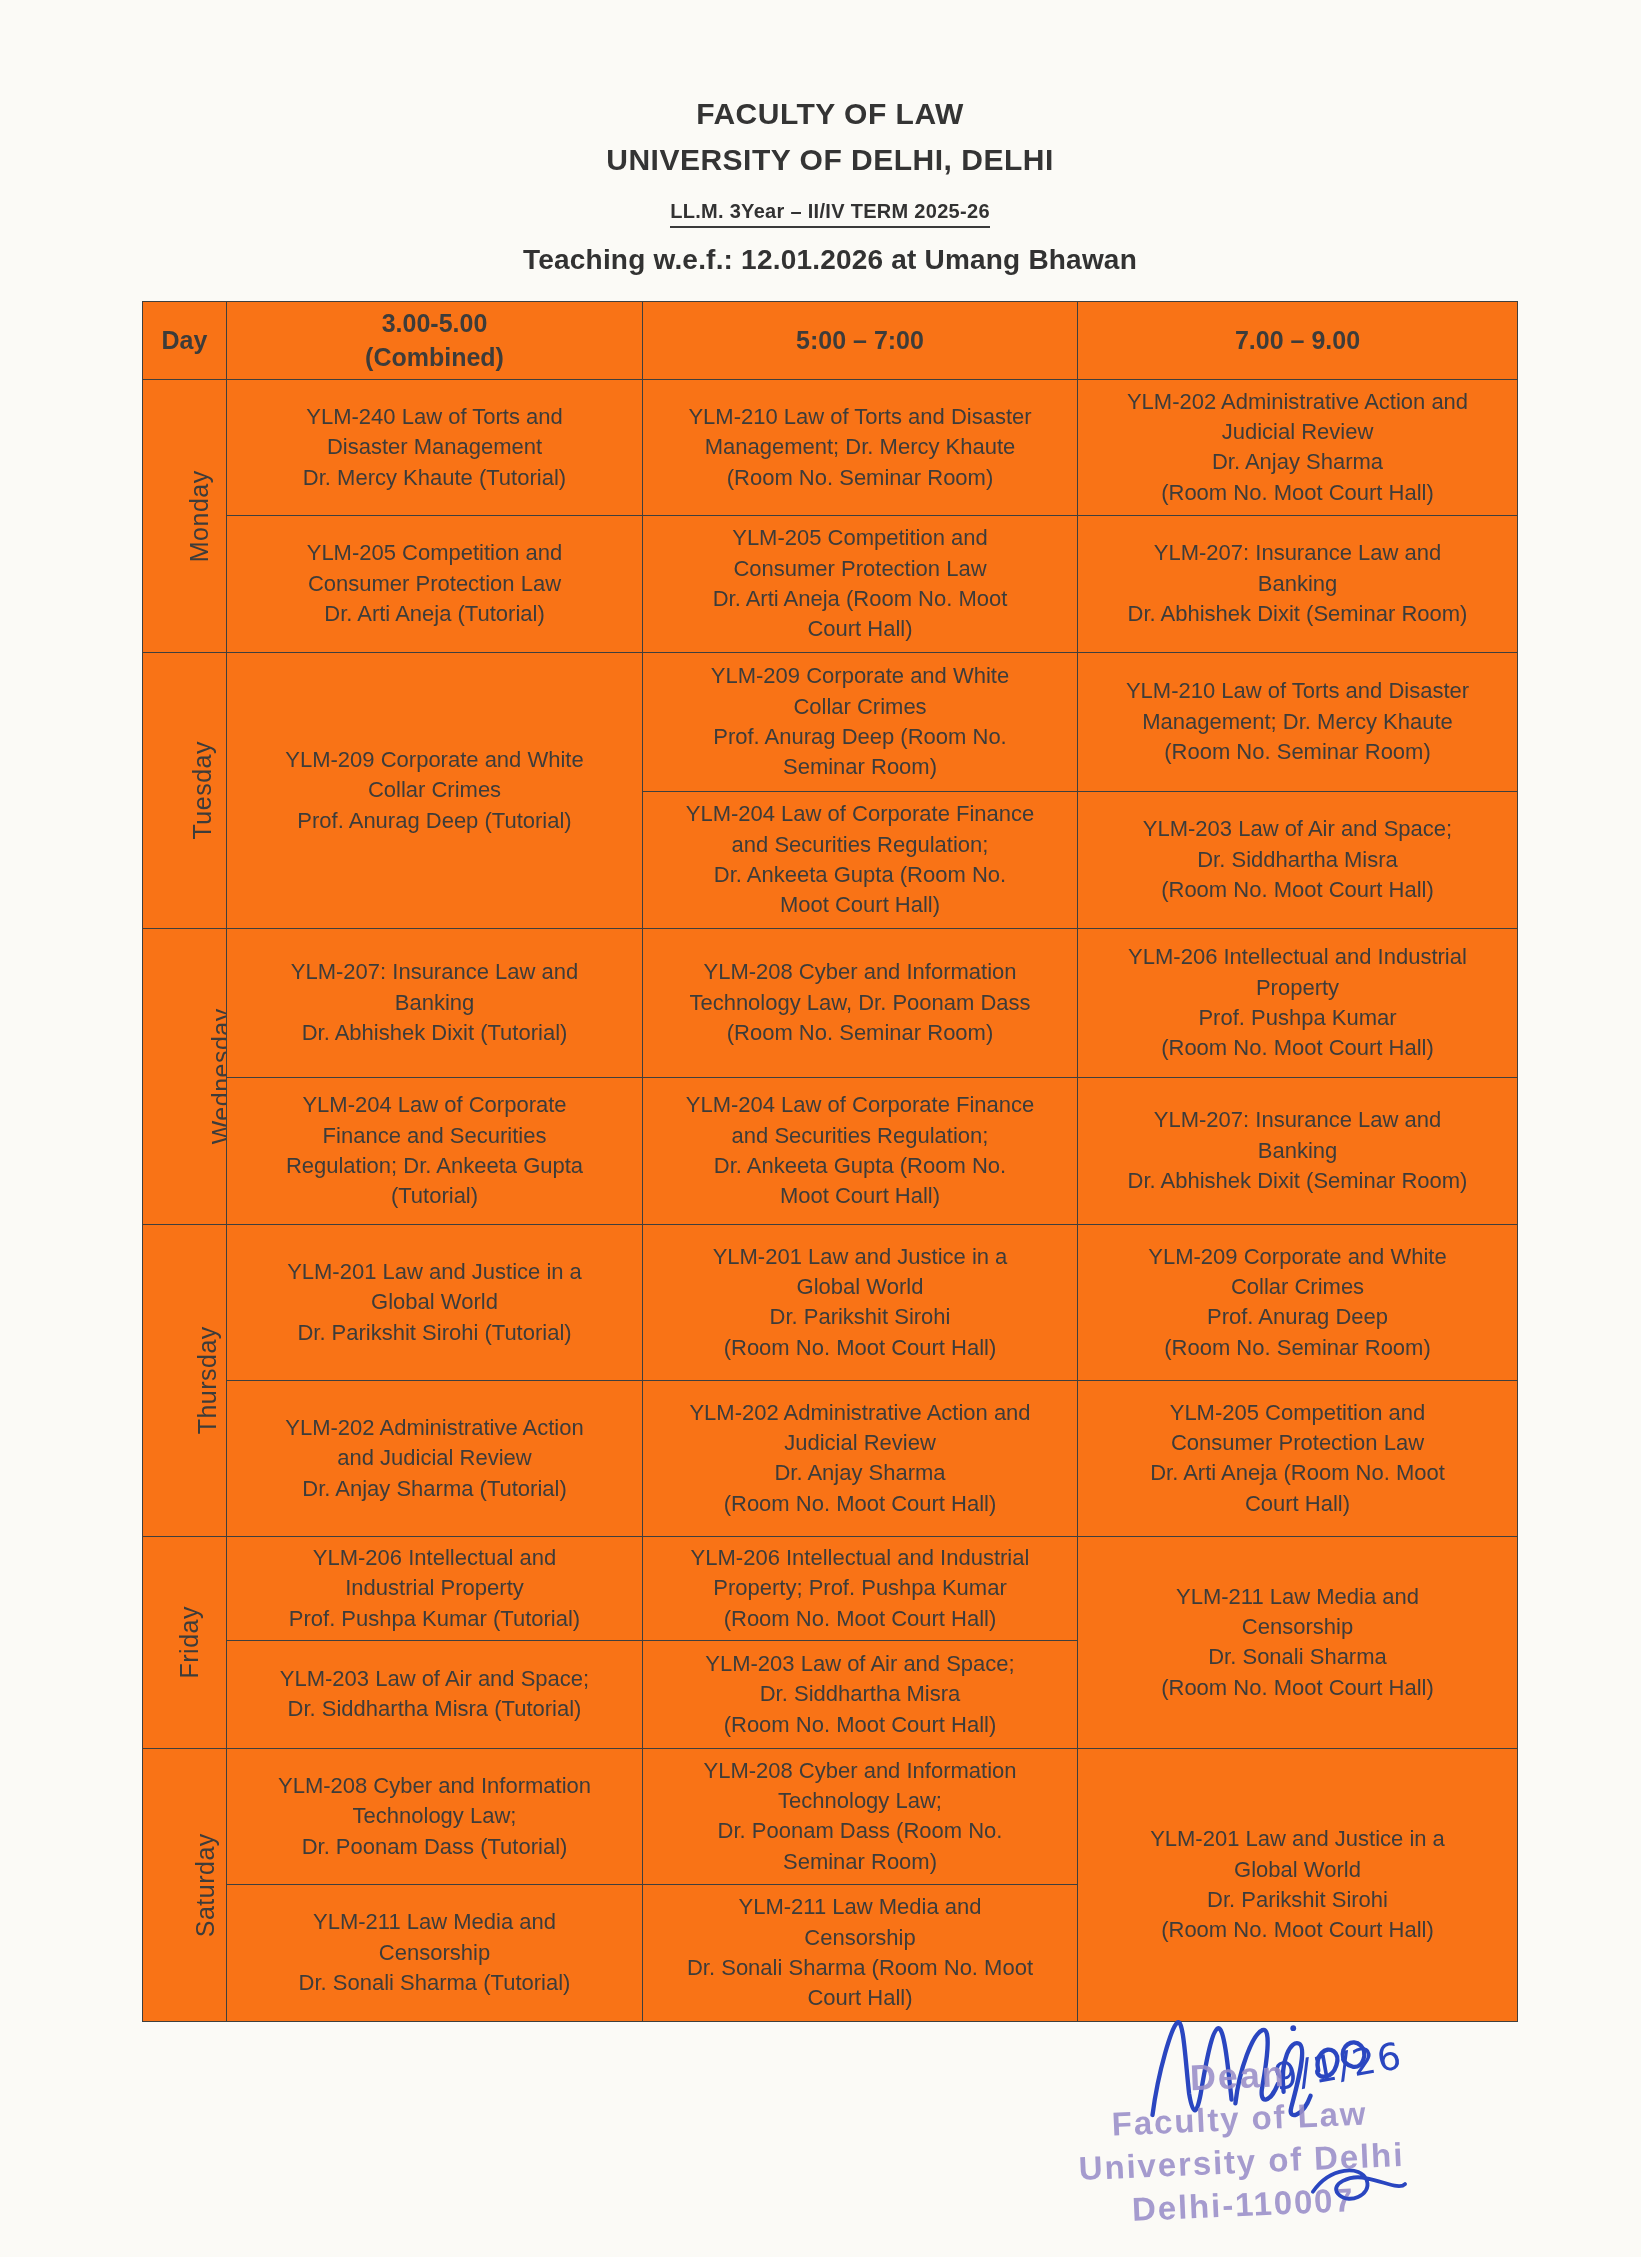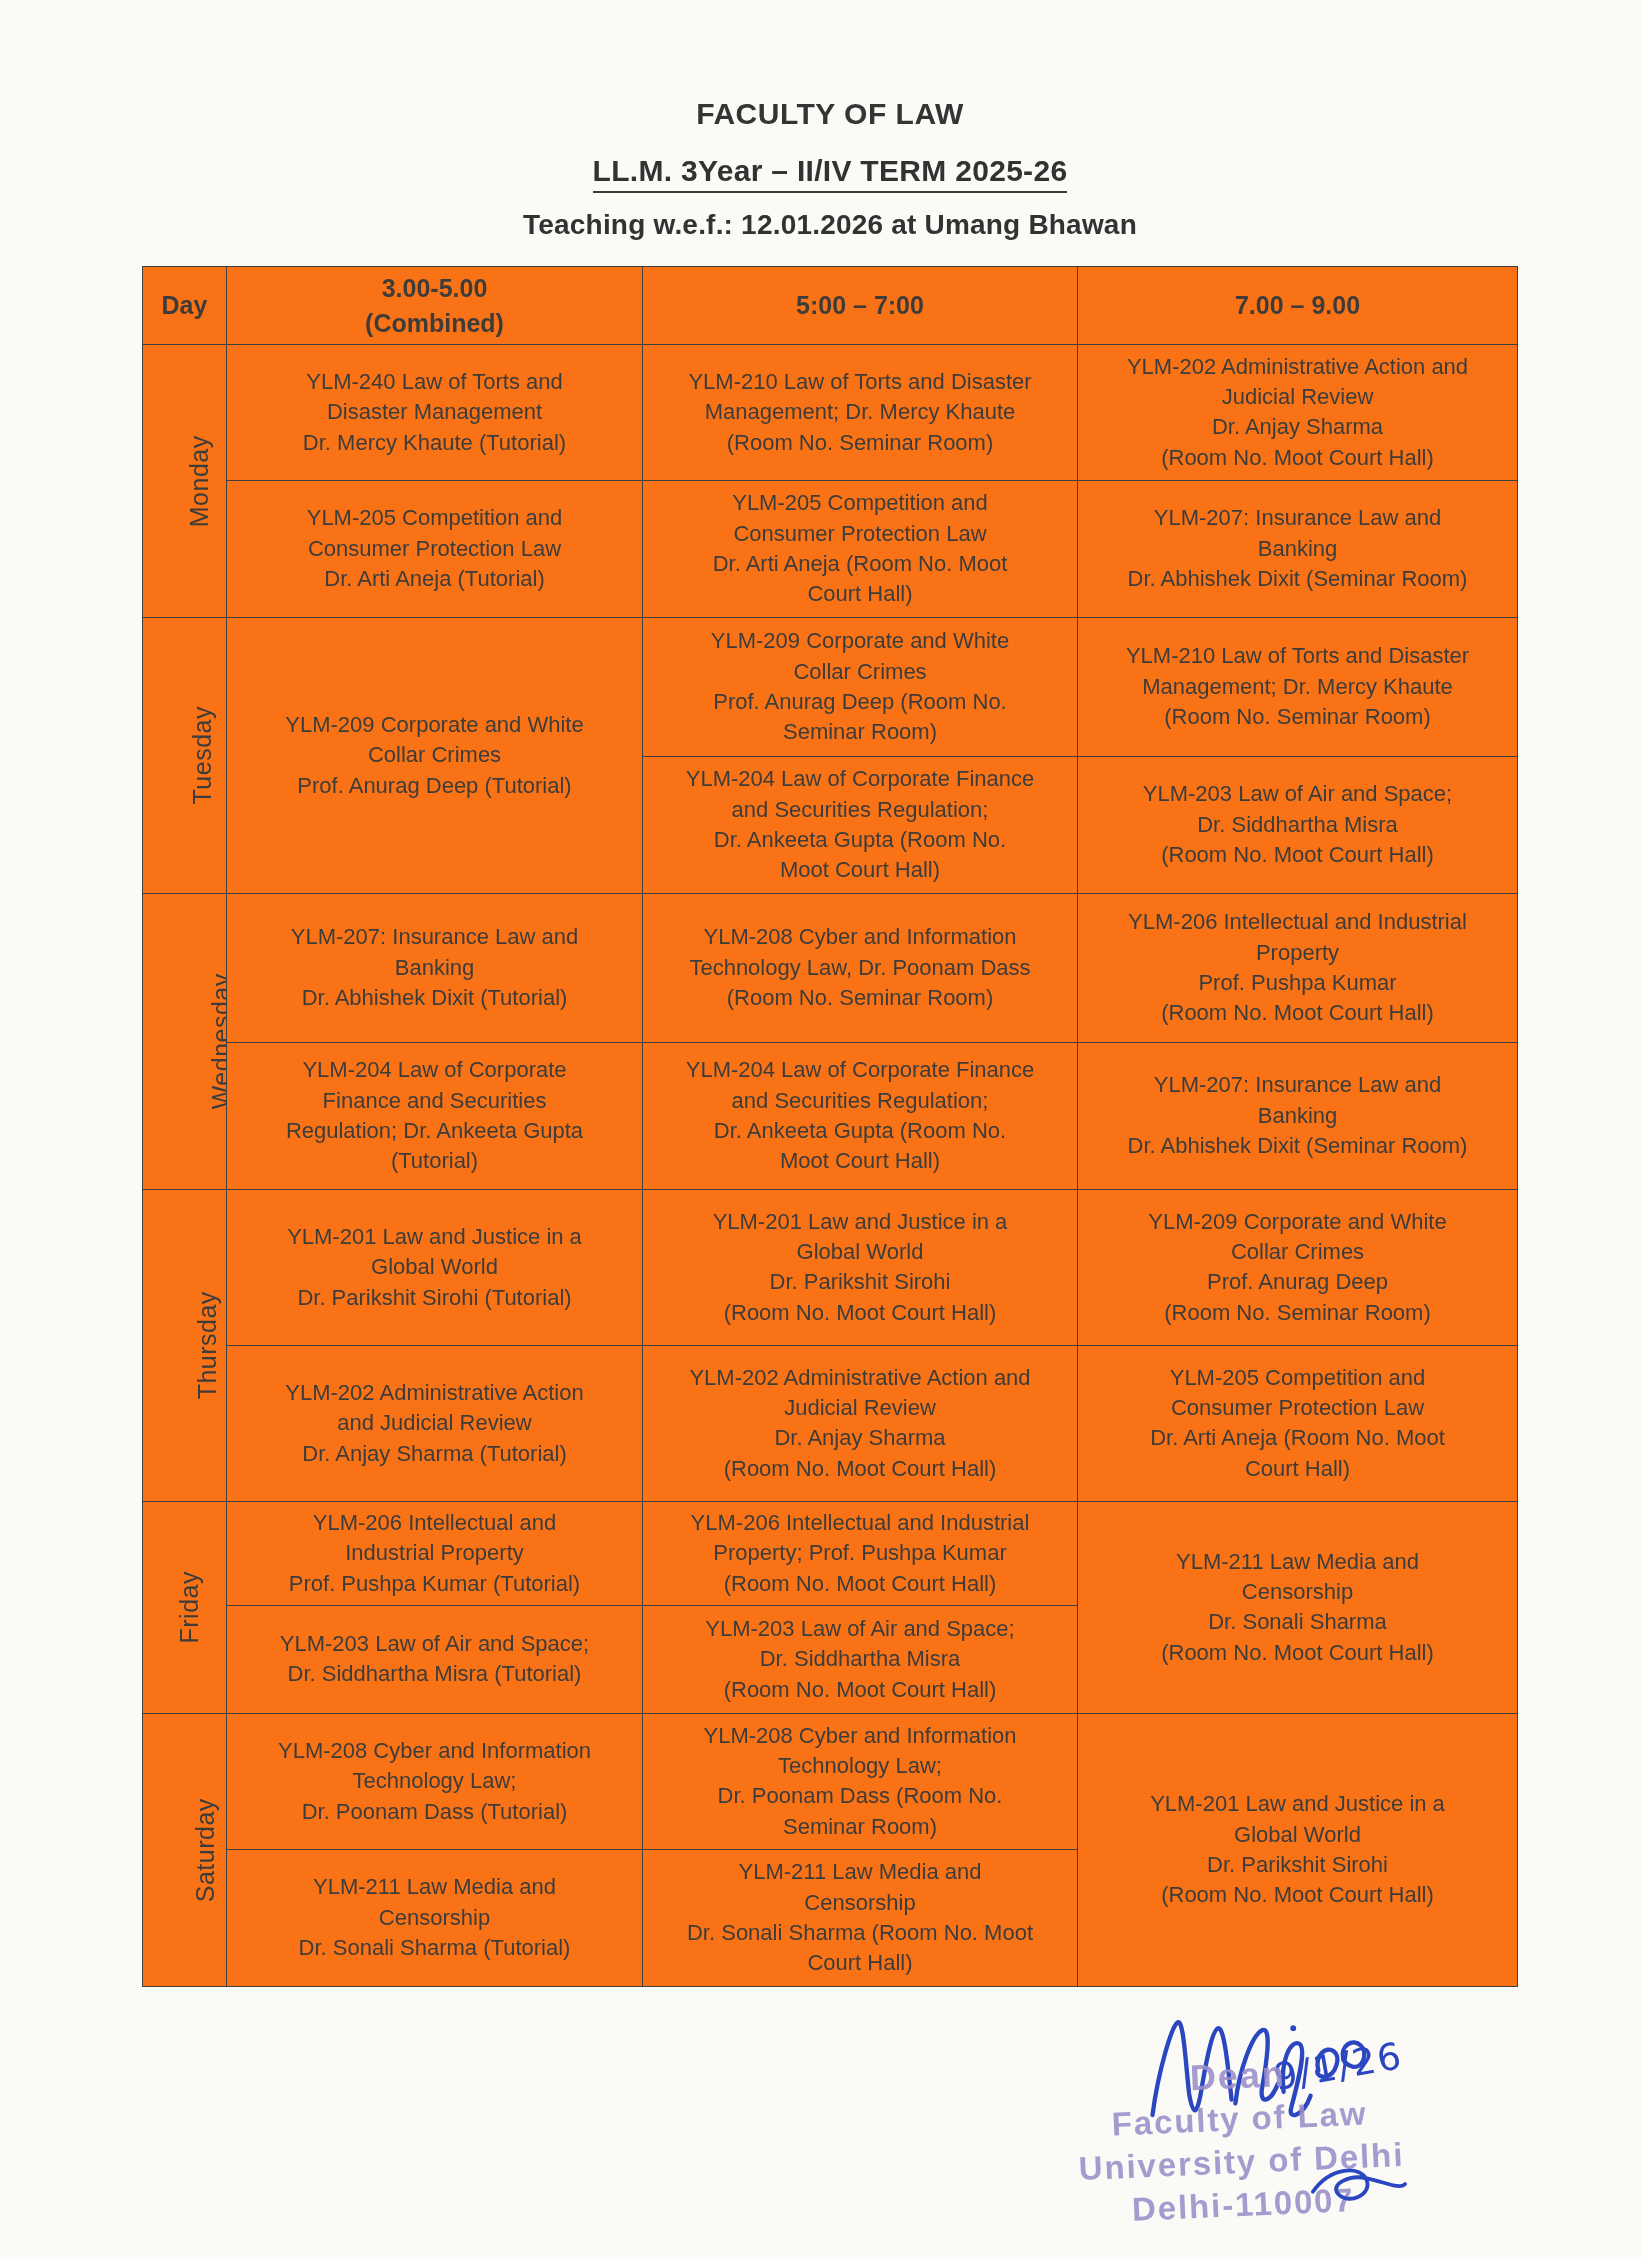--- a/index.html
+++ b/index.html
@@ -9,21 +9,21 @@
     font-family:"Liberation Sans", sans-serif;
     color:#3b3a38;
     position:relative;
     overflow:hidden;
   }
   .doc-head{width:1376px;margin-left:142px;text-align:center;padding-top:93px;}
   .t1{font-size:30px;font-weight:bold;color:#343434;letter-spacing:0.5px;line-height:1.4;}
   .t2{font-size:30px;font-weight:bold;color:#343434;letter-spacing:0.5px;line-height:1.4;margin-top:3.9px;}
   .term{margin-top:19.3px;}
   .term span{
-    display:inline-block;font-size:30px;font-weight:bold;color:#323232;
+    display:inline-block;font-size:20px;font-weight:bold;color:#323232;
     border-bottom:2.9px solid #3a3a3a;padding-bottom:2.9px;letter-spacing:0.3px;
   }
   .teach{margin-top:16px;font-size:28px;font-weight:bold;color:#323232;letter-spacing:0.2px;}
 
   table.tt{
     border-collapse:collapse;
     table-layout:fixed;
     margin:25px 0 0 142px;
     width:1376px;
     background:#f97316;
@@ -80,20 +80,21 @@
   .stamp .s2{font-size:33px;line-height:1.3;}
   .stamp .s3{font-size:33px;line-height:1.3;}
   .stamp .s4{font-size:33px;line-height:1.3;}
   .scribble{position:absolute;left:1305px;top:2161px;}
 </style>
 </head>
 <body>
 
 <div class="doc-head">
   <div class="t1">FACULTY OF LAW</div>
+  <div class="t2">UNIVERSITY OF DELHI, DELHI</div>
   <div class="term"><span>LL.M. 3Year – II/IV TERM 2025-26</span></div>
   <div class="teach">Teaching w.e.f.: 12.01.2026 at Umang Bhawan</div>
 </div>
 
 <table class="tt">
   <colgroup>
     <col style="width:84px">
       <col style="width:416px">
       <col style="width:435px">
       <col style="width:440px">

